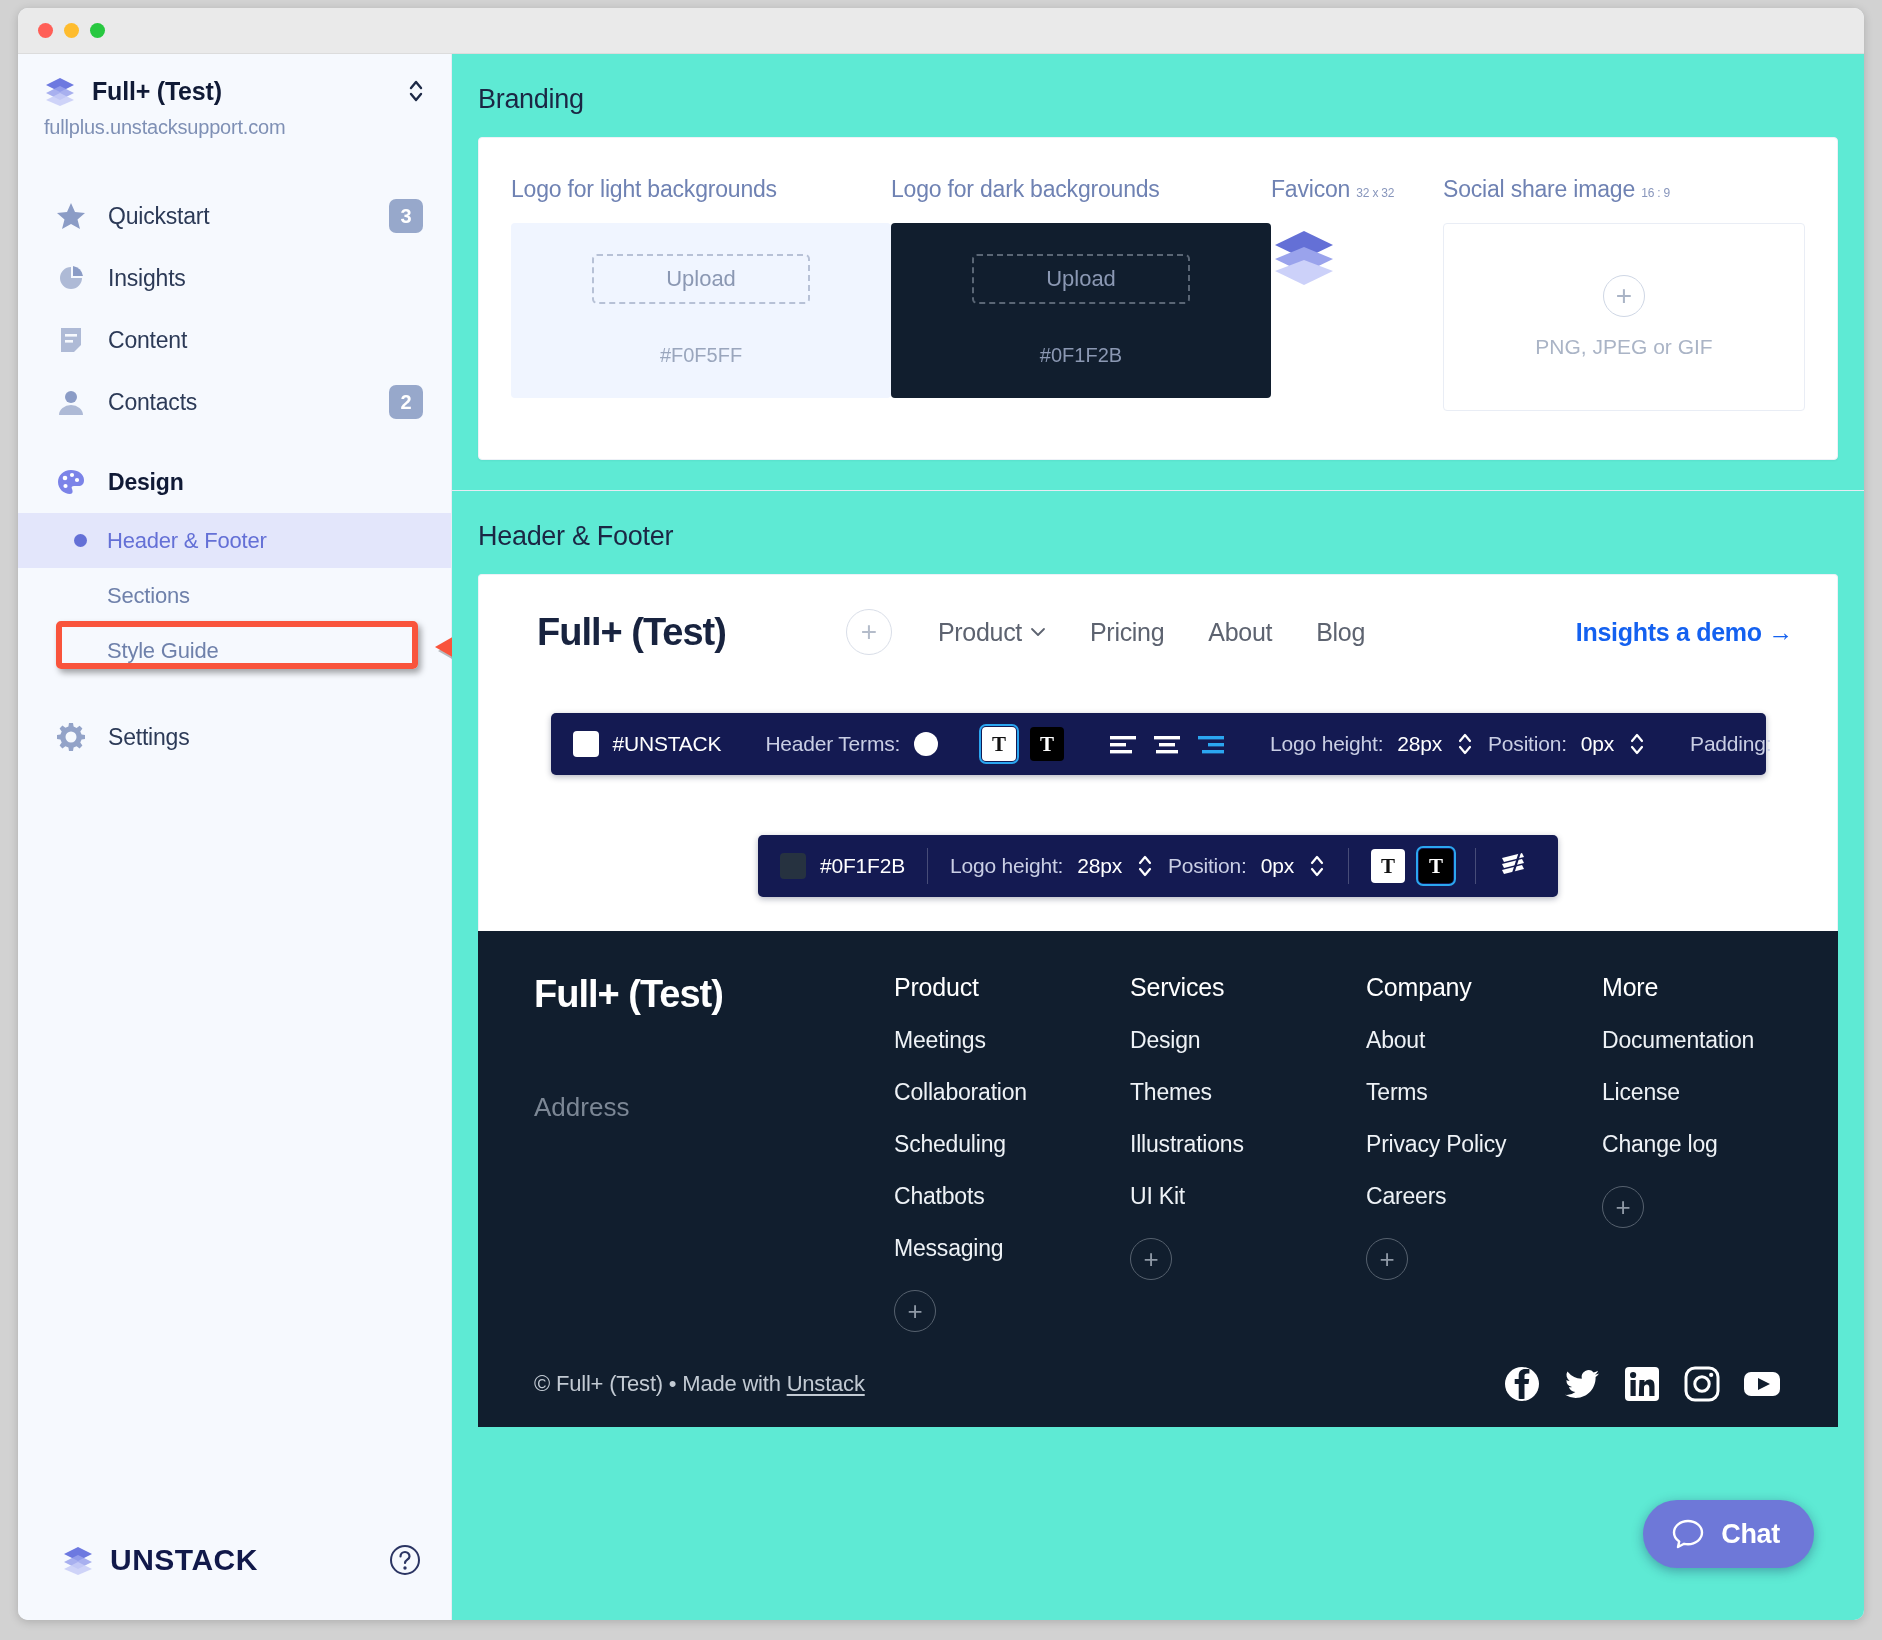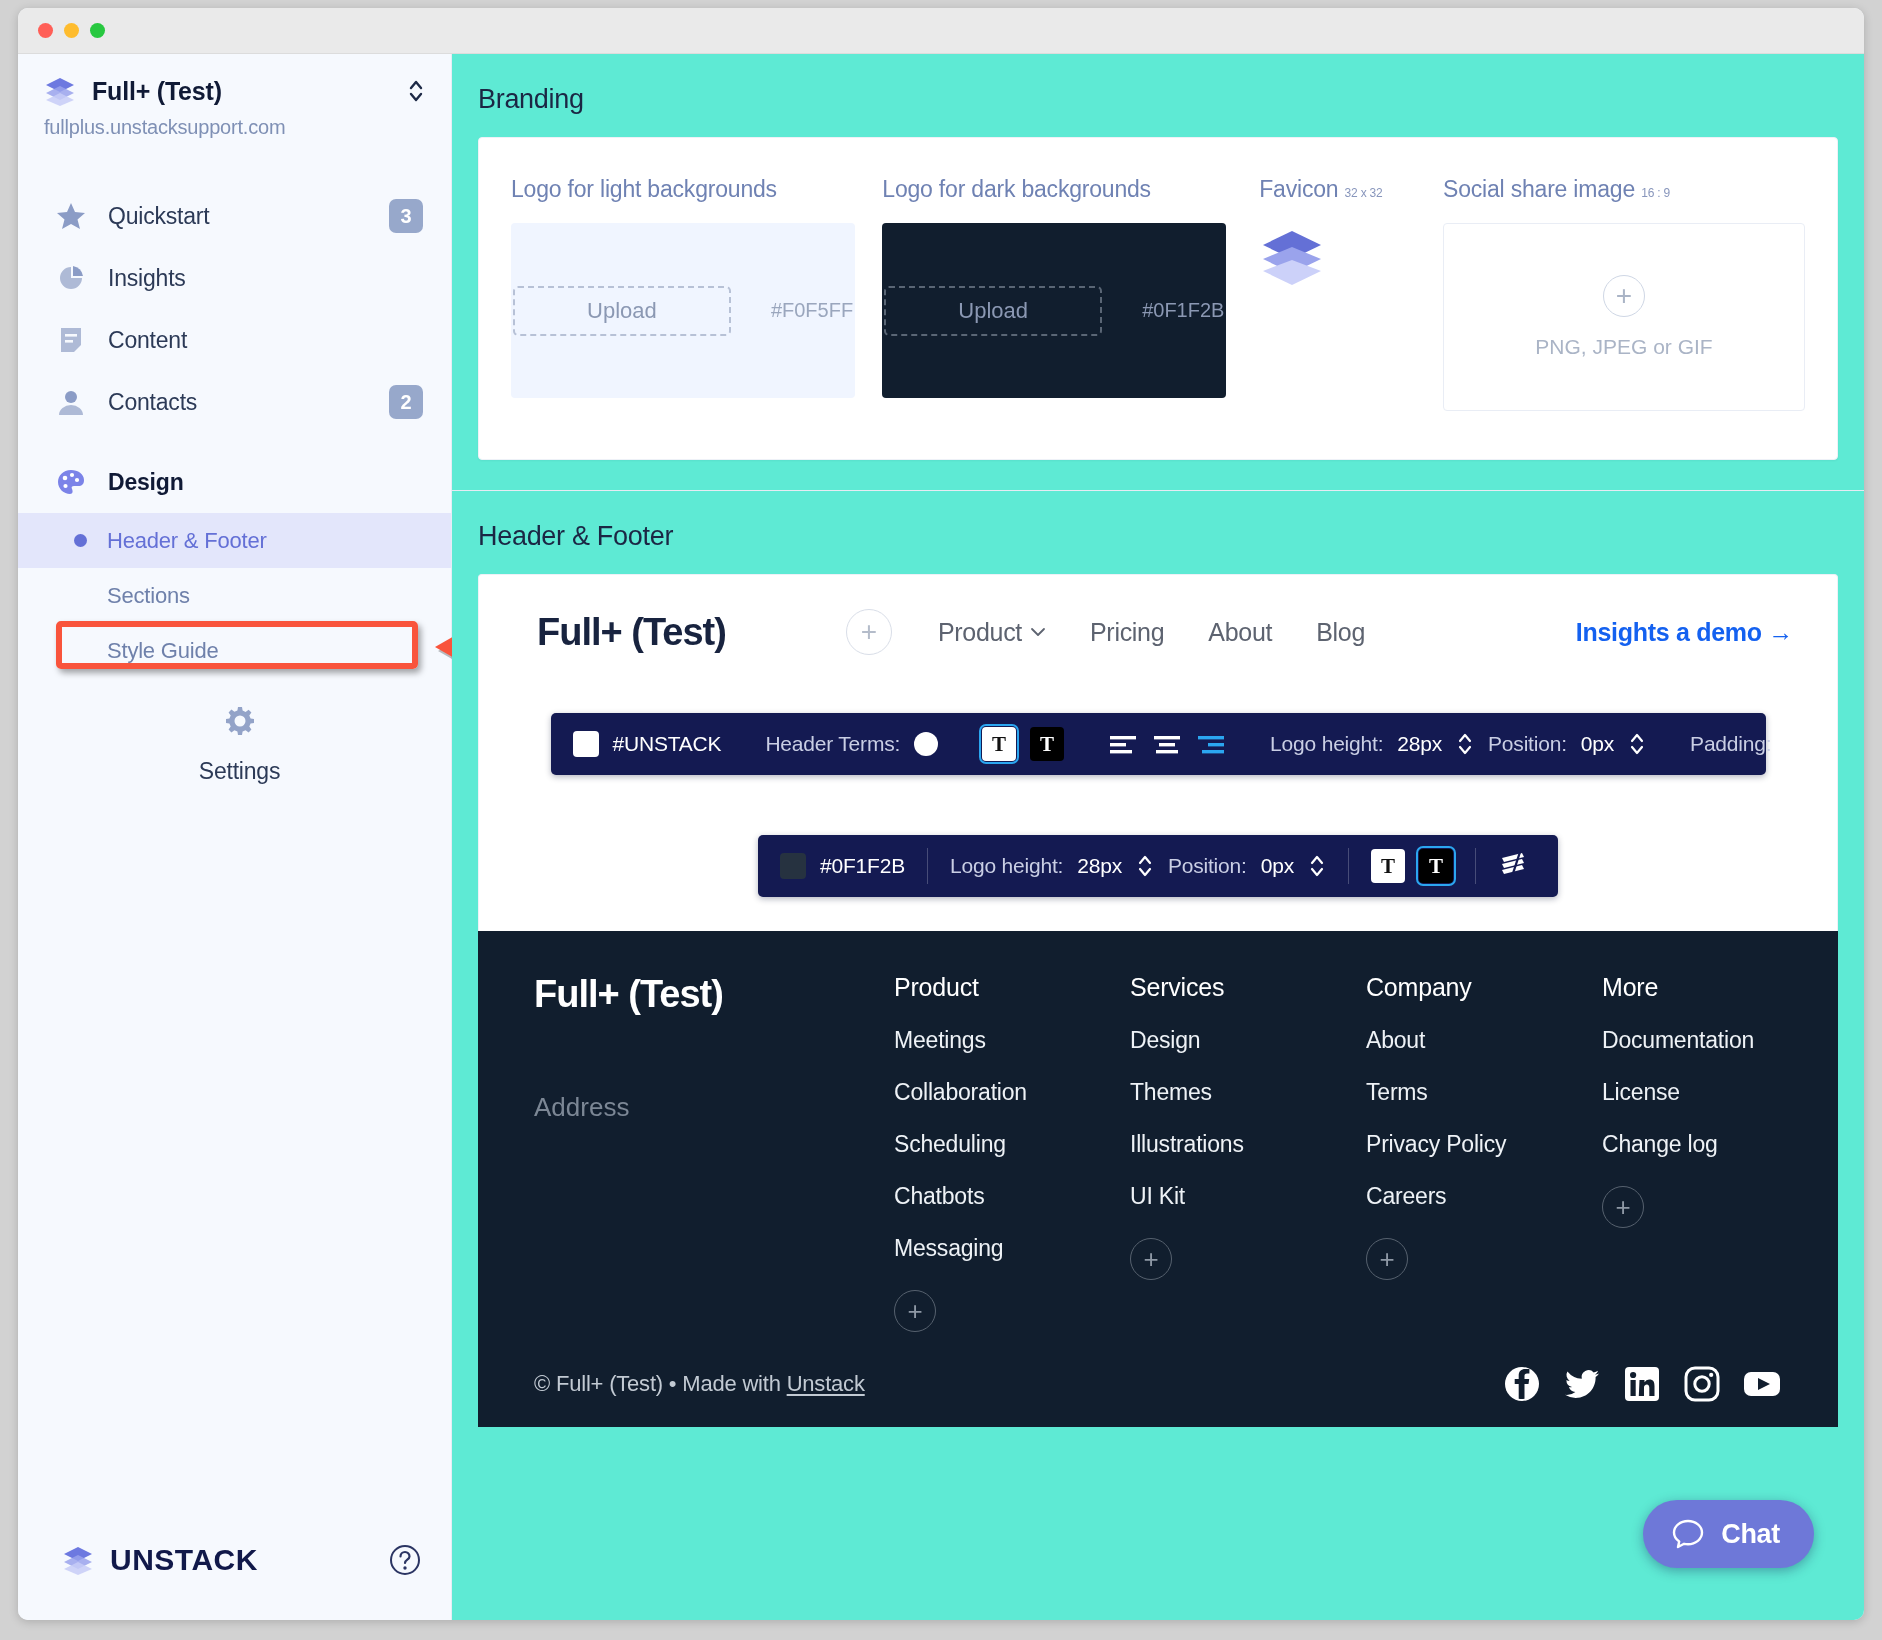--- a/index.html
+++ b/index.html
@@ -138,22 +138,22 @@
   .bcol.c1 { width: 394px; }
   .bcol.c2 { width: 400px; }
   .bcol.c3 { width: 195px; }
   .bcol.c4 { flex: 1; }
   .blabel {
     font-size: 23px; color: #6f82b3; letter-spacing: -.2px;
     margin-bottom: 18px; line-height: 1.35;
   }
   .blabel .dim { font-size: 12px; color: #8896bc; }
   .logo-box {
-    width: 344px; height: 175px; border-radius: 4px;
-    display: flex; flex-direction: row;
+    width: 380px; height: 175px; border-radius: 4px;
+    display: flex; flex-direction: column;
     align-items: center; justify-content: center; gap: 40px;
   }
   .logo-box.light { background: #f0f5ff; }
   .logo-box.dark { background: #111e2e; }
   .upload-btn {
     width: 218px; height: 50px; border-radius: 5px;
     border: 2px dashed #b7c1d6;
     display: flex; align-items: center; justify-content: center;
     font-size: 22px; color: #8b98b3;
   }
@@ -383,21 +383,21 @@
           </div>
           <div class="sub-item">
             <span class="sub-dot hide"></span>
             <span>Sections</span>
           </div>
           <div class="sub-item">
             <span class="sub-dot hide"></span>
             <span>Style Guide</span>
           </div>
 
-          <div class="nav-item" style="margin-top:28px;flex-direction:column;">
+          <div class="nav-item" style="margin-top:28px;">
             <span class="nav-ico">
               <svg viewBox="0 0 30 30" width="30" height="30">
                 <path d="M15 9.5 a5.5 5.5 0 1 0 0 11 a5.5 5.5 0 0 0 0-11 z M13 1 h4 l.6 3.6 l3 1.3 l3-2.1 l2.8 2.8 l-2.1 3 l1.3 3 L29 13 v4 l-3.4 .6 l-1.3 3 l2.1 3 l-2.8 2.8 l-3-2.1 l-3 1.3 L17 29 h-4 l-.6-3.4 l-3-1.3 l-3 2.1 l-2.8-2.8 l2.1-3 l-1.3-3 L1 17 v-4 l3.4-.6 l1.3-3 l-2.1-3 L6.4 3.6 l3 2.1 l3-1.3 z" fill="#93a3c8"></path>
                 <circle cx="15" cy="15" r="4.4" fill="#f6f9fe"></circle>
               </svg>
             </span>
             <span class="nav-label">Settings</span>
           </div>
         </div>
 

